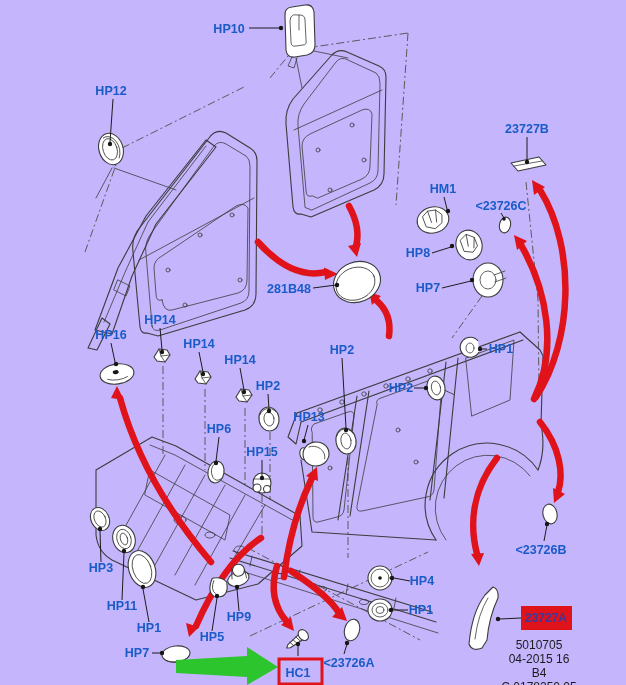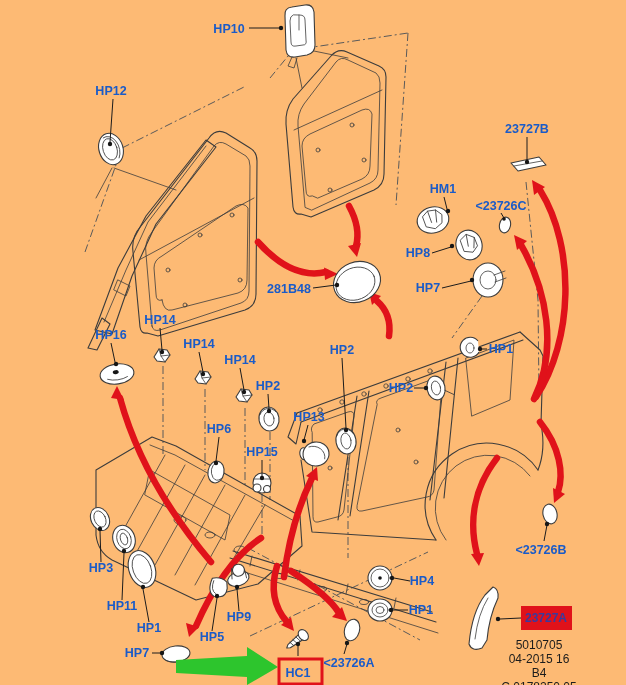--- a/index.html
+++ b/index.html
@@ -1,16 +1,16 @@
 <!DOCTYPE html>
 <html><head>
 <meta charset="utf-8">
 <style>
   html,body{margin:0;padding:0;background:#ffffff;}
-  .stage{position:relative;width:626px;height:685px;background:#fdba74;overflow:hidden;
+  .stage{position:relative;width:626px;height:685px;background:#c4b5fd;overflow:hidden;
          font-family:"Liberation Sans",sans-serif;}
   svg{position:absolute;left:0;top:0;}
   .ln{fill:none;stroke:#3c3c3c;stroke-width:1.1;stroke-linecap:round;stroke-linejoin:round;}
   .lnf{fill:#ffffff;stroke:#3c3c3c;stroke-width:1.1;stroke-linejoin:round;}
   .thin{stroke-width:0.8;}
   .dd{fill:none;stroke:#5a5a5a;stroke-width:1;stroke-dasharray:8 3 2 3;}
   .leader{fill:none;stroke:#1c1c1c;stroke-width:1;}
   .dot{fill:#161616;stroke:none;}
   .red{fill:none;stroke:#e0121a;stroke-width:6.5;stroke-linecap:round;}
   .redhead{fill:#e0121a;stroke:none;}

